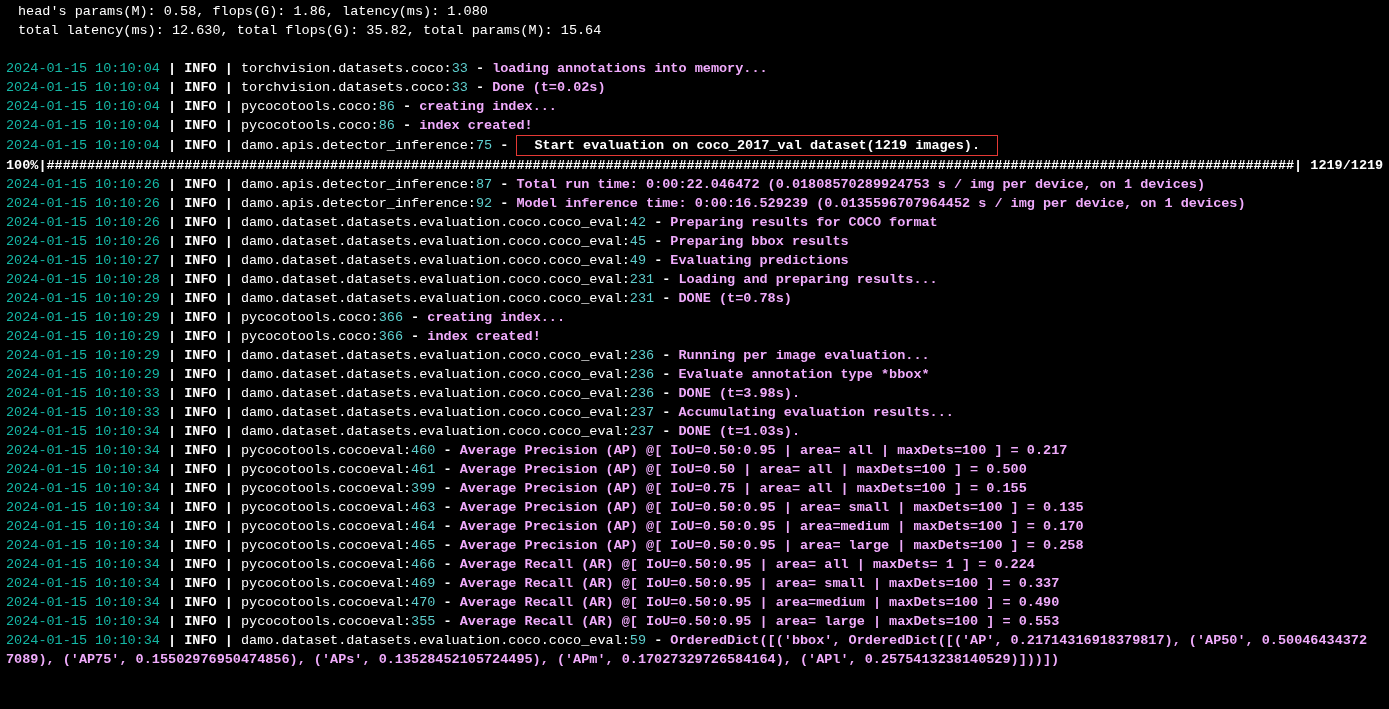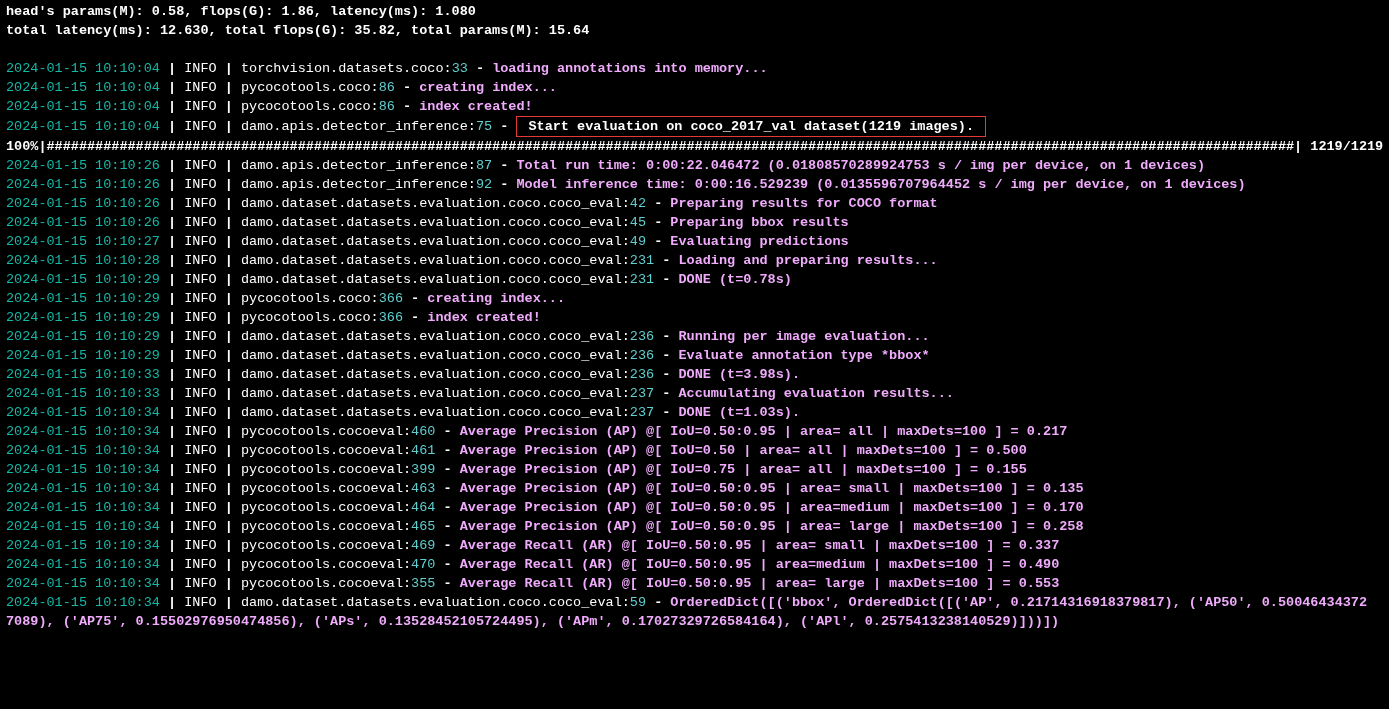--- a/index.html
+++ b/index.html
@@ -7,44 +7,45 @@
     background: #000000;
     color: #ffffff;
     font-family: "Consolas", "Courier New", monospace;
     font-size: 13.5px;
     line-height: 19px;
     padding: 2px 6px;
     white-space: nowrap;
     overflow-x: auto;
   }
   .ts { color: #14b8a6; }
-  .level { color: #ffffff; font-weight: normal; margin-top: 8px; }
+  .level { color: #ffffff; font-weight: bold; margin-top: 8px; }
   .src { color: #ffffff; }
   .ln { color: #5fcfcf; }
   .sep { color: #ffffff; font-weight: bold; }
   .colon { color: #ffffff; }
   .msg { color: #f0abfc; font-weight: bold; }
   .hl-box {
     border: 1.5px solid #e53935;
-    padding: 0 11px;
+    padding: 0 17px;
     display: inline-block;
     color: #ffffff;
     font-weight: bold;
   }
   .progress { color: #ffffff; font-weight: bold; }
-  .header-line { color: #ffffff; font-weight: bold; }
+  .header-line { color: #ffffff; font-weight: normal; margin-left: 12px; }
 </style>
 </head>
 <body>
 
 <div id="terminal">
     <div class="header-line">head's params(M): 0.58, flops(G): 1.86, latency(ms): 1.080</div>
     <div class="header-line">total latency(ms): 12.630, total flops(G): 35.82, total params(M): 15.64</div>
     <div>&nbsp;</div>
     <div><span class="ts">2024-01-15 10:10:04</span><span class="sep"> | </span><span class="level">INFO</span><span class="sep">     | </span><span class="src">torchvision.datasets.coco</span><span class="colon">:</span><span class="ln">33</span><span class="sep"> - </span><span class="msg">loading annotations into memory...</span></div>
+    <div><span class="ts">2024-01-15 10:10:04</span><span class="sep"> | </span><span class="level">INFO</span><span class="sep">     | </span><span class="src">torchvision.datasets.coco</span><span class="colon">:</span><span class="ln">33</span><span class="sep"> - </span><span class="msg">Done (t=0.02s)</span></div>
     <div><span class="ts">2024-01-15 10:10:04</span><span class="sep"> | </span><span class="level">INFO</span><span class="sep">     | </span><span class="src">pycocotools.coco</span><span class="colon">:</span><span class="ln">86</span><span class="sep"> - </span><span class="msg">creating index...</span></div>
     <div><span class="ts">2024-01-15 10:10:04</span><span class="sep"> | </span><span class="level">INFO</span><span class="sep">     | </span><span class="src">pycocotools.coco</span><span class="colon">:</span><span class="ln">86</span><span class="sep"> - </span><span class="msg">index created!</span></div>
     <div><span class="ts">2024-01-15 10:10:04</span><span class="sep"> | </span><span class="level">INFO</span><span class="sep">     | </span><span class="src">damo.apis.detector_inference</span><span class="colon">:</span><span class="ln">75</span><span class="sep"> - </span><span class="hl-box">Start evaluation on coco_2017_val dataset(1219 images).</span></div>
     <div class="progress">100%|##########################################################################################################################################################| 1219/1219 [00:22&lt;00:00, 55.30it/s]</div>
     <div><span class="ts">2024-01-15 10:10:26</span><span class="sep"> | </span><span class="level">INFO</span><span class="sep">     | </span><span class="src">damo.apis.detector_inference</span><span class="colon">:</span><span class="ln">87</span><span class="sep"> - </span><span class="msg">Total run time: 0:00:22.046472 (0.01808570289924753 s / img per device, on 1 devices)</span></div>
     <div><span class="ts">2024-01-15 10:10:26</span><span class="sep"> | </span><span class="level">INFO</span><span class="sep">     | </span><span class="src">damo.apis.detector_inference</span><span class="colon">:</span><span class="ln">92</span><span class="sep"> - </span><span class="msg">Model inference time: 0:00:16.529239 (0.0135596707964452 s / img per device, on 1 devices)</span></div>
     <div><span class="ts">2024-01-15 10:10:26</span><span class="sep"> | </span><span class="level">INFO</span><span class="sep">     | </span><span class="src">damo.dataset.datasets.evaluation.coco.coco_eval</span><span class="colon">:</span><span class="ln">42</span><span class="sep"> - </span><span class="msg">Preparing results for COCO format</span></div>
     <div><span class="ts">2024-01-15 10:10:26</span><span class="sep"> | </span><span class="level">INFO</span><span class="sep">     | </span><span class="src">damo.dataset.datasets.evaluation.coco.coco_eval</span><span class="colon">:</span><span class="ln">45</span><span class="sep"> - </span><span class="msg">Preparing bbox results</span></div>
     <div><span class="ts">2024-01-15 10:10:27</span><span class="sep"> | </span><span class="level">INFO</span><span class="sep">     | </span><span class="src">damo.dataset.datasets.evaluation.coco.coco_eval</span><span class="colon">:</span><span class="ln">49</span><span class="sep"> - </span><span class="msg">Evaluating predictions</span></div>
     <div><span class="ts">2024-01-15 10:10:28</span><span class="sep"> | </span><span class="level">INFO</span><span class="sep">     | </span><span class="src">damo.dataset.datasets.evaluation.coco.coco_eval</span><span class="colon">:</span><span class="ln">231</span><span class="sep"> - </span><span class="msg">Loading and preparing results...</span></div>
@@ -55,18 +56,19 @@
     <div><span class="ts">2024-01-15 10:10:29</span><span class="sep"> | </span><span class="level">INFO</span><span class="sep">     | </span><span class="src">damo.dataset.datasets.evaluation.coco.coco_eval</span><span class="colon">:</span><span class="ln">236</span><span class="sep"> - </span><span class="msg">Evaluate annotation type *bbox*</span></div>
     <div><span class="ts">2024-01-15 10:10:33</span><span class="sep"> | </span><span class="level">INFO</span><span class="sep">     | </span><span class="src">damo.dataset.datasets.evaluation.coco.coco_eval</span><span class="colon">:</span><span class="ln">236</span><span class="sep"> - </span><span class="msg">DONE (t=3.98s).</span></div>
     <div><span class="ts">2024-01-15 10:10:33</span><span class="sep"> | </span><span class="level">INFO</span><span class="sep">     | </span><span class="src">damo.dataset.datasets.evaluation.coco.coco_eval</span><span class="colon">:</span><span class="ln">237</span><span class="sep"> - </span><span class="msg">Accumulating evaluation results...</span></div>
     <div><span class="ts">2024-01-15 10:10:34</span><span class="sep"> | </span><span class="level">INFO</span><span class="sep">     | </span><span class="src">damo.dataset.datasets.evaluation.coco.coco_eval</span><span class="colon">:</span><span class="ln">237</span><span class="sep"> - </span><span class="msg">DONE (t=1.03s).</span></div>
     <div><span class="ts">2024-01-15 10:10:34</span><span class="sep"> | </span><span class="level">INFO</span><span class="sep">     | </span><span class="src">pycocotools.cocoeval</span><span class="colon">:</span><span class="ln">460</span><span class="sep"> - </span><span class="msg"> Average Precision  (AP) @[ IoU=0.50:0.95 | area=   all | maxDets=100 ] = 0.217</span></div>
     <div><span class="ts">2024-01-15 10:10:34</span><span class="sep"> | </span><span class="level">INFO</span><span class="sep">     | </span><span class="src">pycocotools.cocoeval</span><span class="colon">:</span><span class="ln">461</span><span class="sep"> - </span><span class="msg"> Average Precision  (AP) @[ IoU=0.50      | area=   all | maxDets=100 ] = 0.500</span></div>
     <div><span class="ts">2024-01-15 10:10:34</span><span class="sep"> | </span><span class="level">INFO</span><span class="sep">     | </span><span class="src">pycocotools.cocoeval</span><span class="colon">:</span><span class="ln">399</span><span class="sep"> - </span><span class="msg"> Average Precision  (AP) @[ IoU=0.75      | area=   all | maxDets=100 ] = 0.155</span></div>
     <div><span class="ts">2024-01-15 10:10:34</span><span class="sep"> | </span><span class="level">INFO</span><span class="sep">     | </span><span class="src">pycocotools.cocoeval</span><span class="colon">:</span><span class="ln">463</span><span class="sep"> - </span><span class="msg"> Average Precision  (AP) @[ IoU=0.50:0.95 | area= small | maxDets=100 ] = 0.135</span></div>
     <div><span class="ts">2024-01-15 10:10:34</span><span class="sep"> | </span><span class="level">INFO</span><span class="sep">     | </span><span class="src">pycocotools.cocoeval</span><span class="colon">:</span><span class="ln">464</span><span class="sep"> - </span><span class="msg"> Average Precision  (AP) @[ IoU=0.50:0.95 | area=medium | maxDets=100 ] = 0.170</span></div>
     <div><span class="ts">2024-01-15 10:10:34</span><span class="sep"> | </span><span class="level">INFO</span><span class="sep">     | </span><span class="src">pycocotools.cocoeval</span><span class="colon">:</span><span class="ln">465</span><span class="sep"> - </span><span class="msg"> Average Precision  (AP) @[ IoU=0.50:0.95 | area= large | maxDets=100 ] = 0.258</span></div>
+    <div><span class="ts">2024-01-15 10:10:34</span><span class="sep"> | </span><span class="level">INFO</span><span class="sep">     | </span><span class="src">pycocotools.cocoeval</span><span class="colon">:</span><span class="ln">466</span><span class="sep"> - </span><span class="msg"> Average Recall     (AR) @[ IoU=0.50:0.95 | area=   all | maxDets=  1 ] = 0.224</span></div>
     <div><span class="ts">2024-01-15 10:10:34</span><span class="sep"> | </span><span class="level">INFO</span><span class="sep">     | </span><span class="src">pycocotools.cocoeval</span><span class="colon">:</span><span class="ln">469</span><span class="sep"> - </span><span class="msg"> Average Recall     (AR) @[ IoU=0.50:0.95 | area= small | maxDets=100 ] = 0.337</span></div>
     <div><span class="ts">2024-01-15 10:10:34</span><span class="sep"> | </span><span class="level">INFO</span><span class="sep">     | </span><span class="src">pycocotools.cocoeval</span><span class="colon">:</span><span class="ln">470</span><span class="sep"> - </span><span class="msg"> Average Recall     (AR) @[ IoU=0.50:0.95 | area=medium | maxDets=100 ] = 0.490</span></div>
     <div><span class="ts">2024-01-15 10:10:34</span><span class="sep"> | </span><span class="level">INFO</span><span class="sep">     | </span><span class="src">pycocotools.cocoeval</span><span class="colon">:</span><span class="ln">355</span><span class="sep"> - </span><span class="msg"> Average Recall     (AR) @[ IoU=0.50:0.95 | area= large | maxDets=100 ] = 0.553</span></div>
     <div><span class="ts">2024-01-15 10:10:34</span><span class="sep"> | </span><span class="level">INFO</span><span class="sep">     | </span><span class="src">damo.dataset.datasets.evaluation.coco.coco_eval</span><span class="colon">:</span><span class="ln">59</span><span class="sep"> - </span><span class="msg">OrderedDict([('bbox', OrderedDict([('AP', 0.21714316918379817), ('AP50', 0.50046434372</span></div>
     <div><span class="msg">7089), ('AP75', 0.15502976950474856), ('APs', 0.13528452105724495), ('APm', 0.17027329726584164), ('APl', 0.2575413238140529)]))])</span></div>
   </div>
 
 </body></html>

